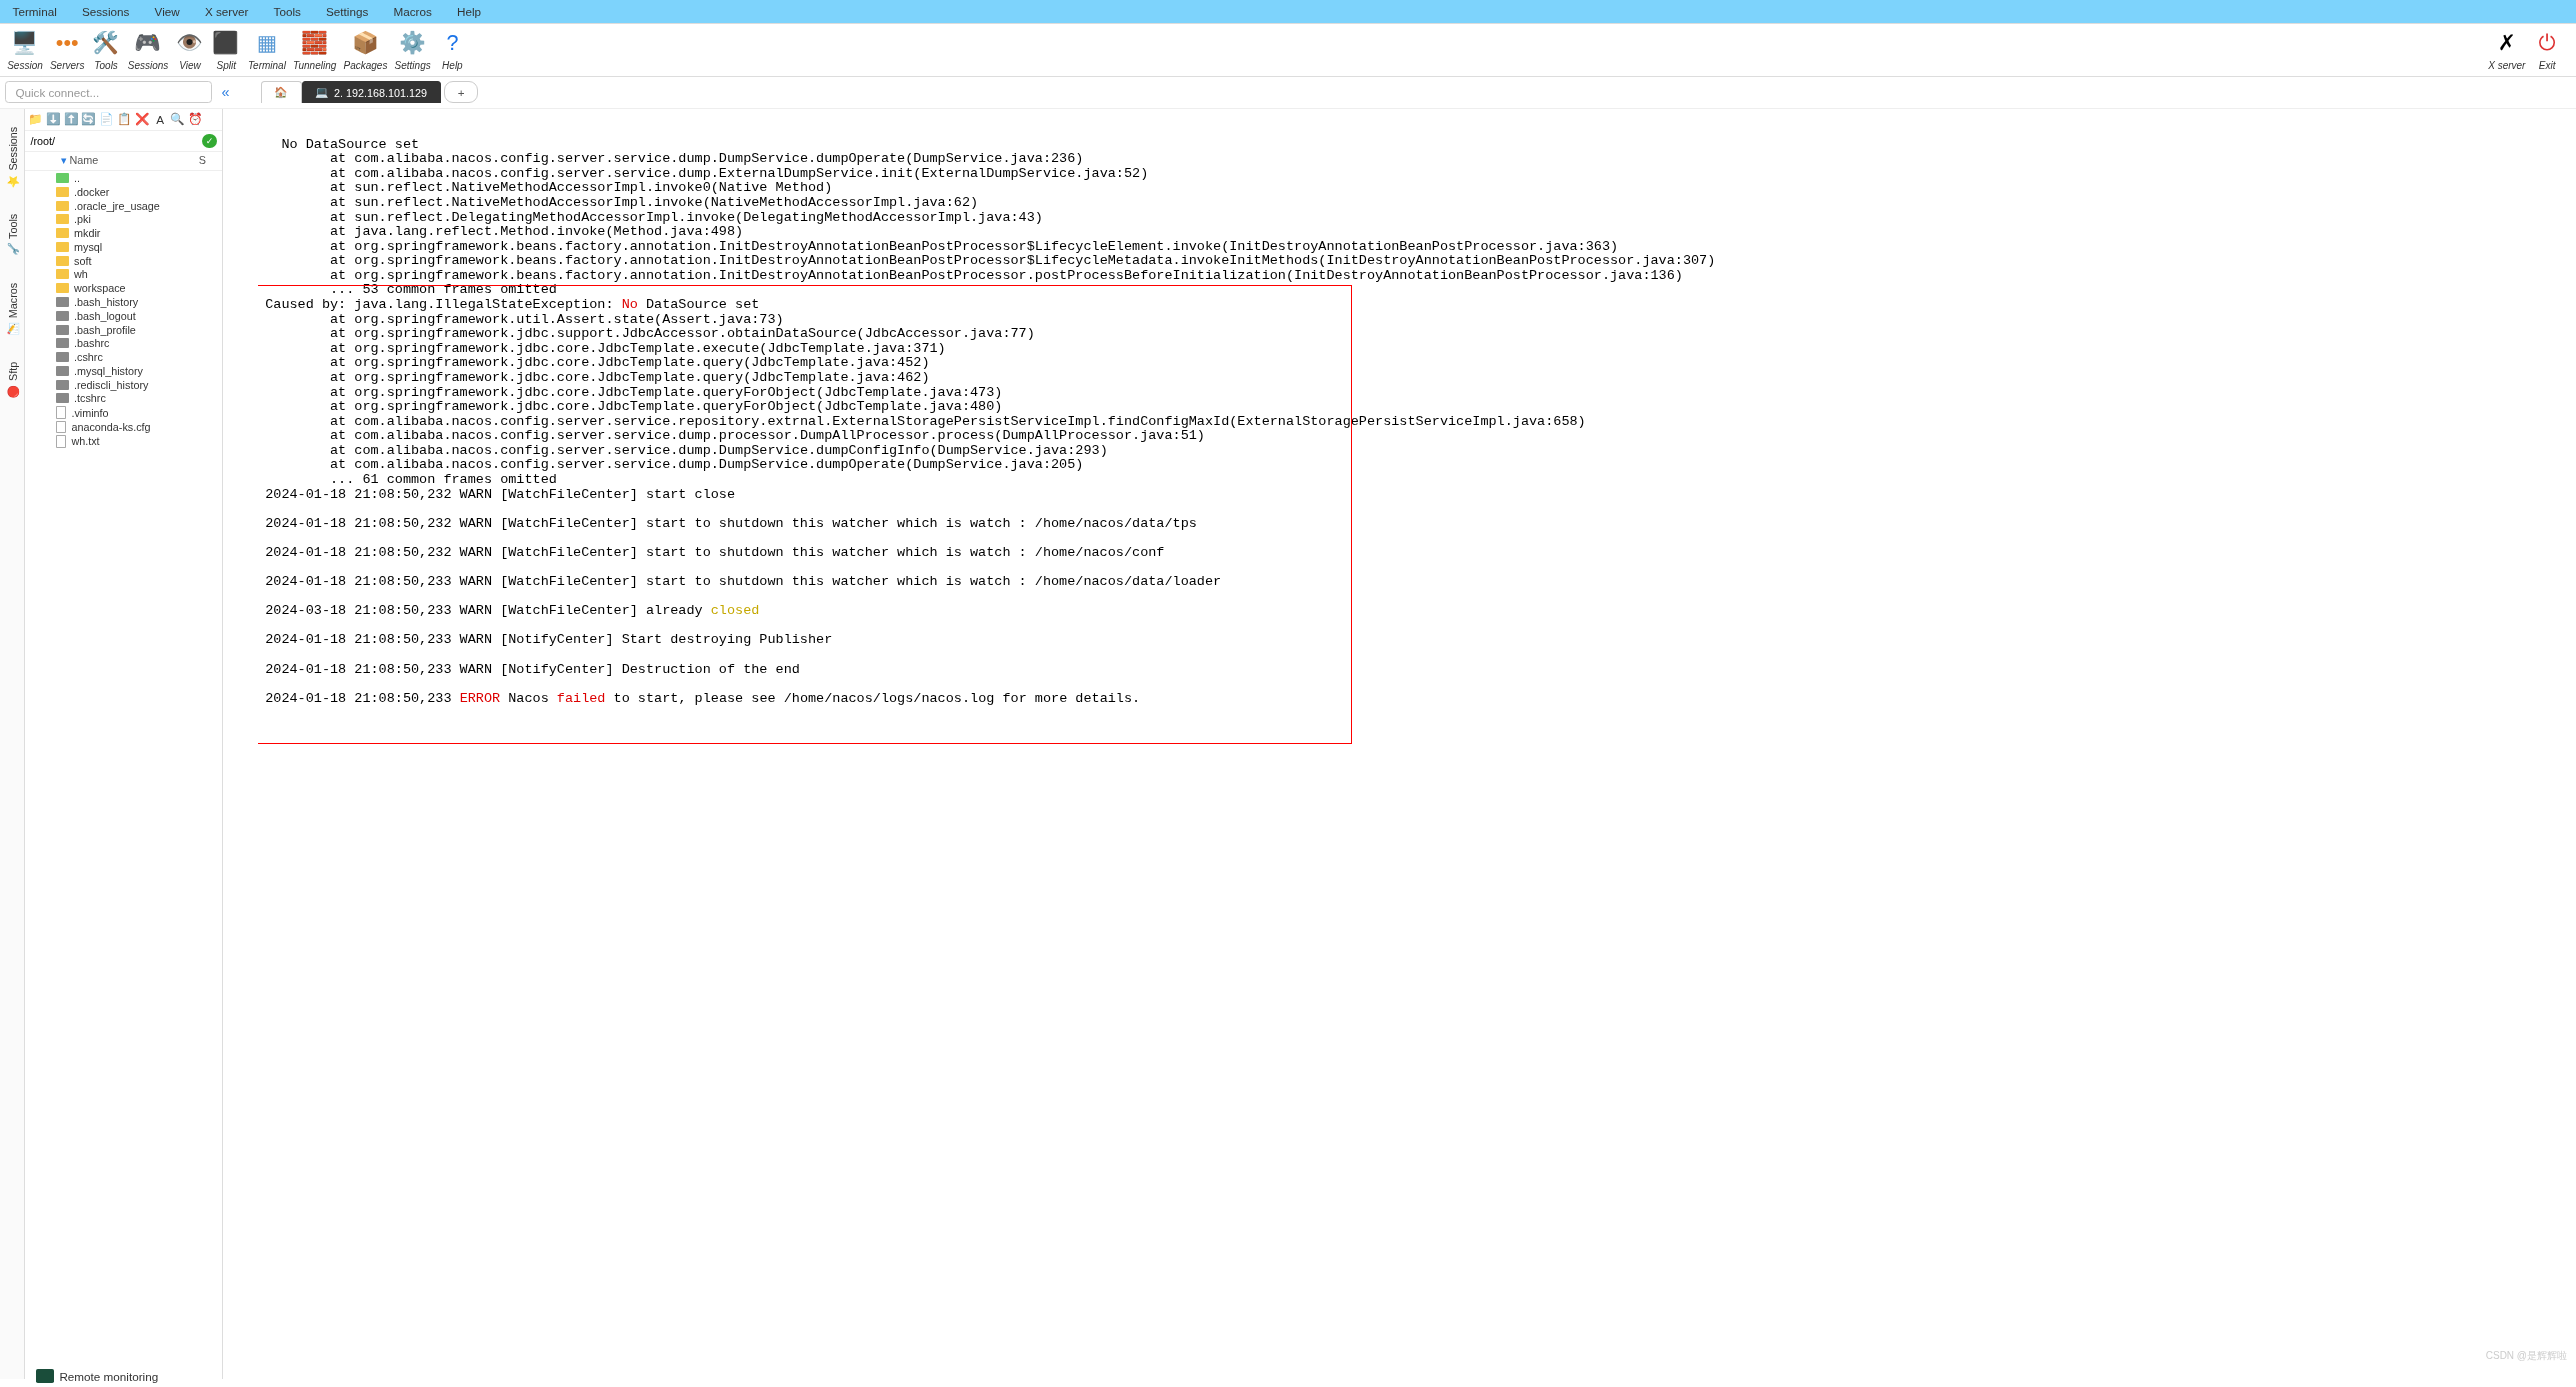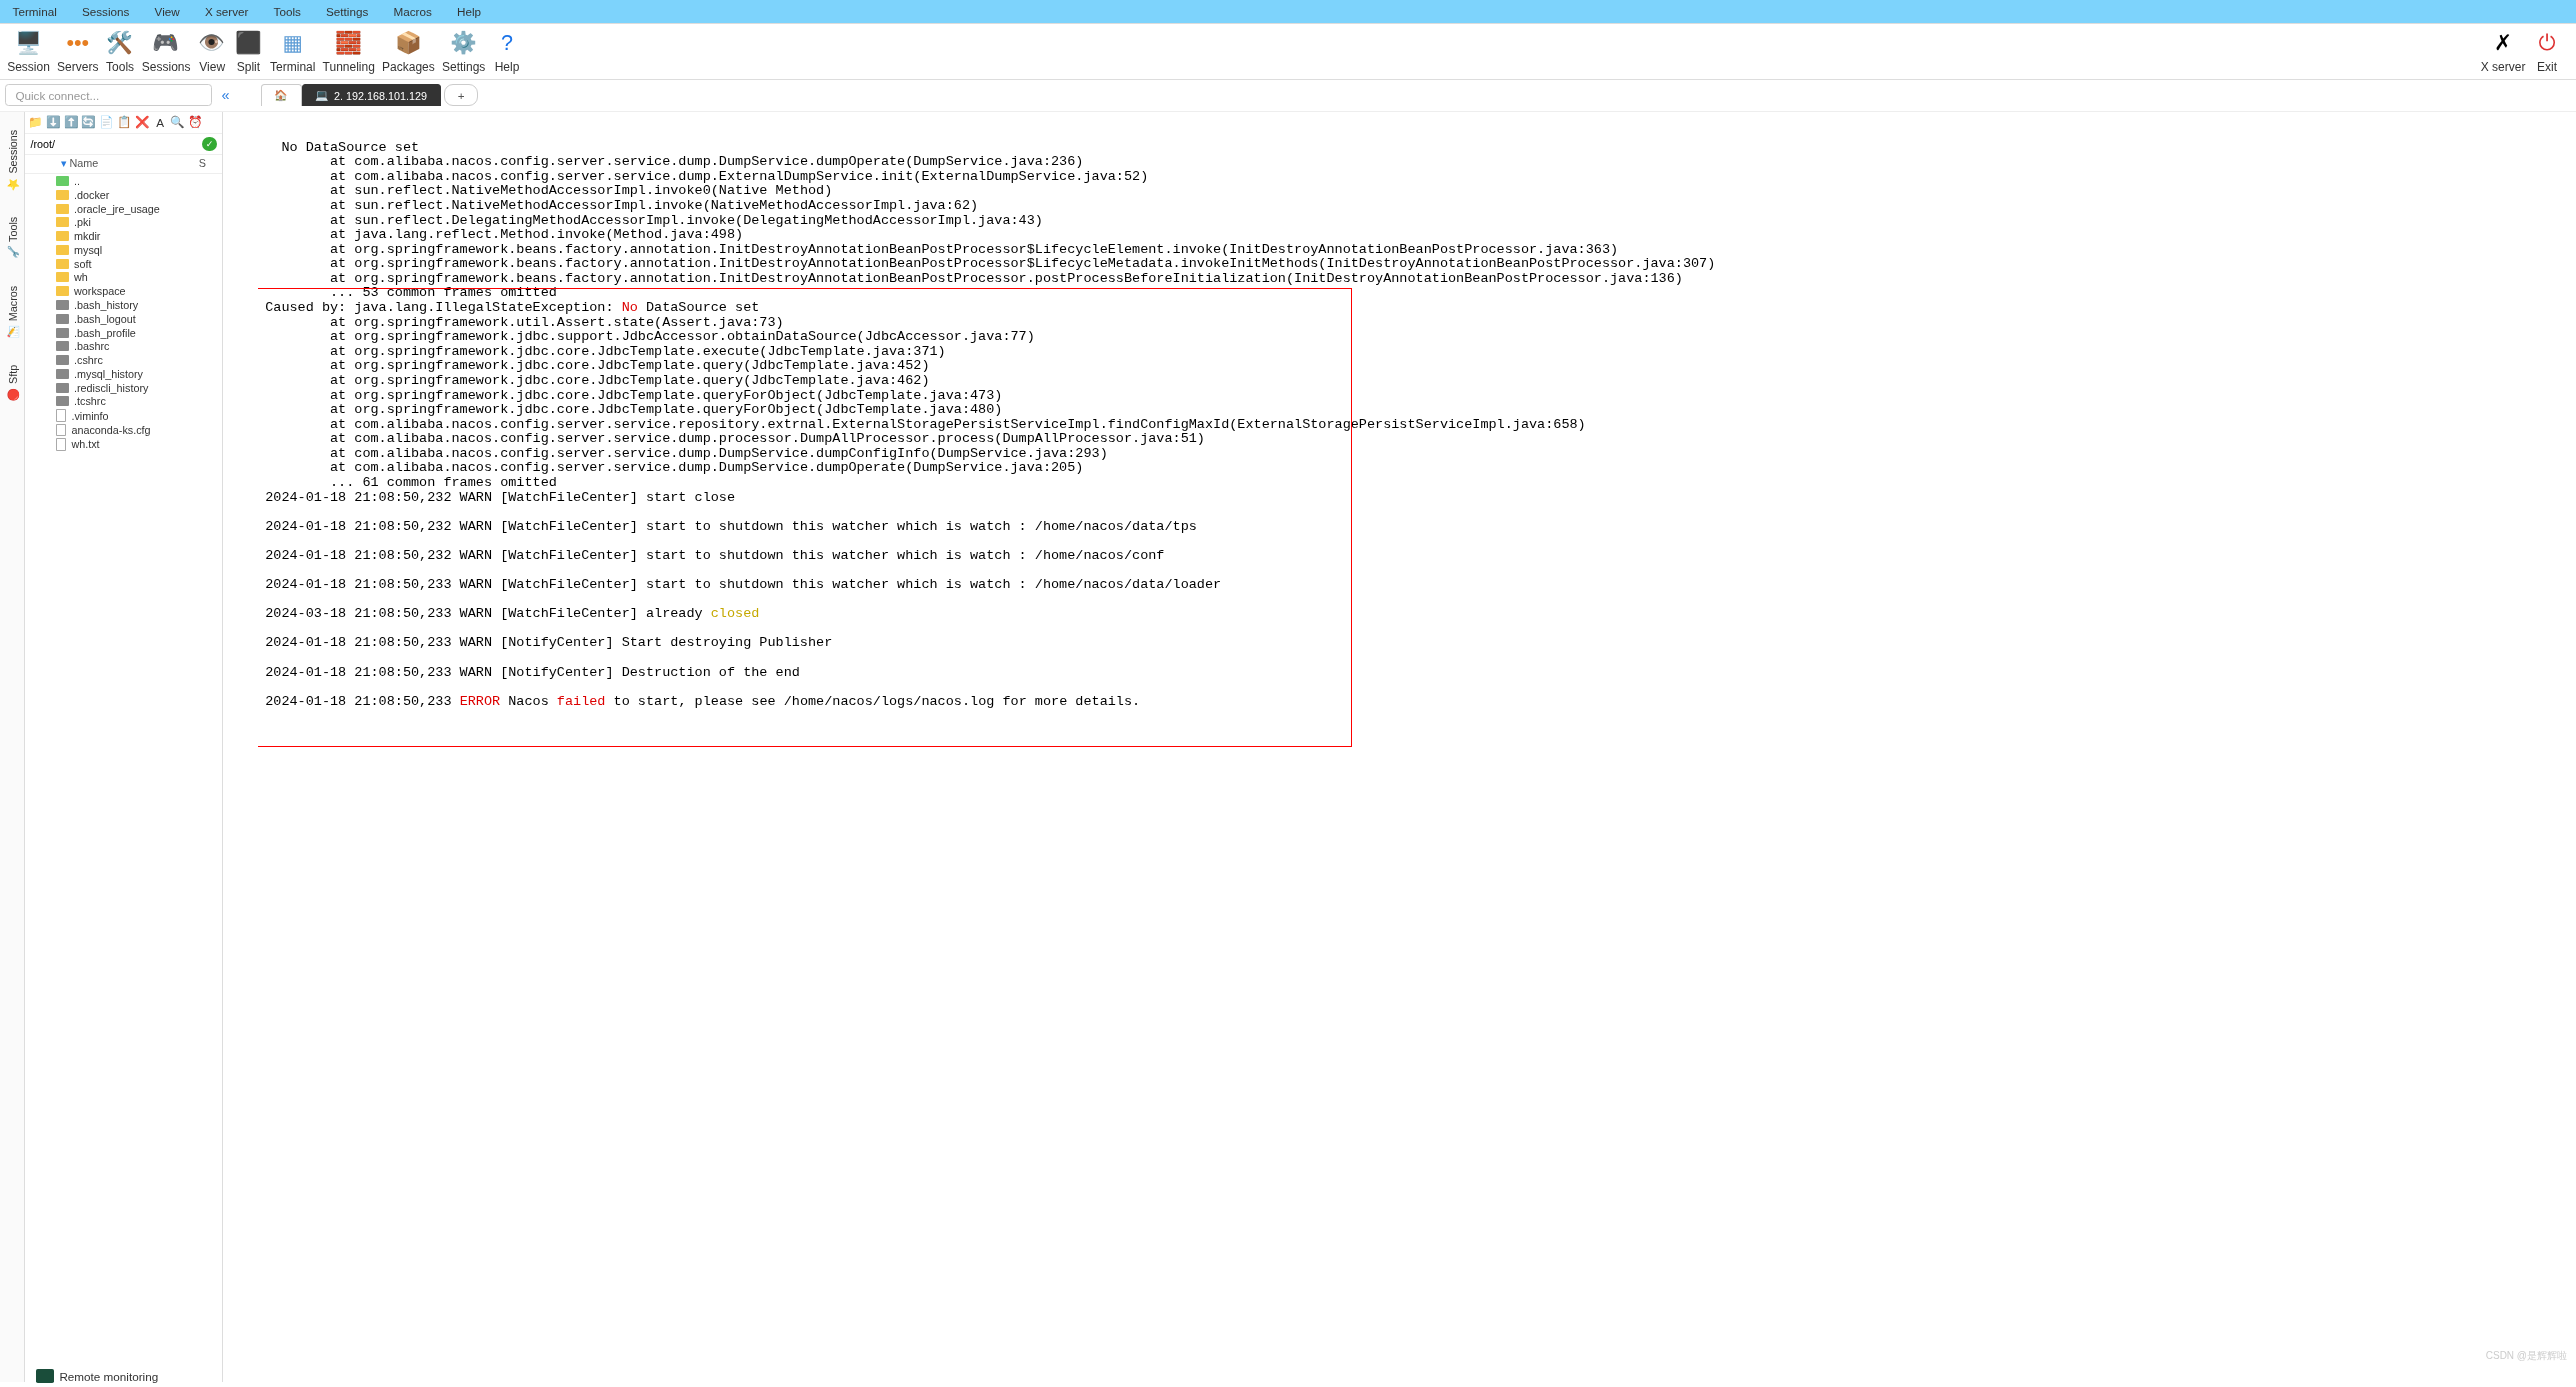--- a/index.html
+++ b/index.html
@@ -2,21 +2,21 @@
 <html style="font-size:14.4px"><head>
 <meta charset="utf-8">
 <style>
 * { box-sizing: border-box; margin: 0; padding: 0; }
 body { font-family: -apple-system, "Segoe UI", Arial, sans-serif; font-size: 11.7px; color: #333; background: #fff; overflow: hidden; }
 .menubar { display: flex; gap: 18px; padding: 3px 9px; background: #7dd3fc; border-bottom: 0.9px solid #ddd; }
 .menubar span { cursor: pointer; padding: 1.8px 3.6px; }
 .toolbar { display: flex; padding: 5.4px 7.2px; background: #fff; border-bottom: 0.9px solid #ddd; align-items: center; }
 .toolbar-item { display: flex; flex-direction: column; align-items: center; gap: 1.8px; margin-right: 7.2px; cursor: pointer; }
 .toolbar-icon { width: 29px; height: 29px; display: flex; align-items: center; justify-content: center; font-size: 21.6px; }
-.toolbar-label { font-size: 12px; color: #333; }
+.toolbar-label { font-size: 10px; color: #333; font-style: italic; }
 .toolbar-spacer { flex: 1; }
 .quickrow { display: flex; padding: 3.6px 5.4px; border-bottom: 0.9px solid #eee; align-items: center; gap: 5.4px; }
 .quick-connect { border: 0.9px solid #ccc; border-radius: 3.6px; padding: 3.6px 9px; color: #999; width: 207px; background: #fff; }
 .tabs { display: flex; gap: 0; margin-left: 22.5px; }
 .tab { display: flex; align-items: center; gap: 5.4px; padding: 3.6px 12.6px; border: 0.9px solid #ccc; border-bottom: none; background: #f0f0f0; border-radius: 3.6px 3.6px 0 0; font-size: 10.8px; cursor: pointer; }
 .tab.home { background: #fff; }
 .tab.active { background: #333; color: #fff; border-color: #333; }
 .tab-plus { padding: 3.6px 12.6px; color: #555; border: 0.9px solid #ccc; border-radius: 9px; margin-left: 3.6px; cursor: pointer; }
 .main { display: flex; height: calc(100vh - 117px); }
 .sidetabs { width: 25px; background: #fafafa; border-right: 0.9px solid #ddd; display: flex; flex-direction: column; align-items: center; padding-top: 18px; gap: 27px; }

